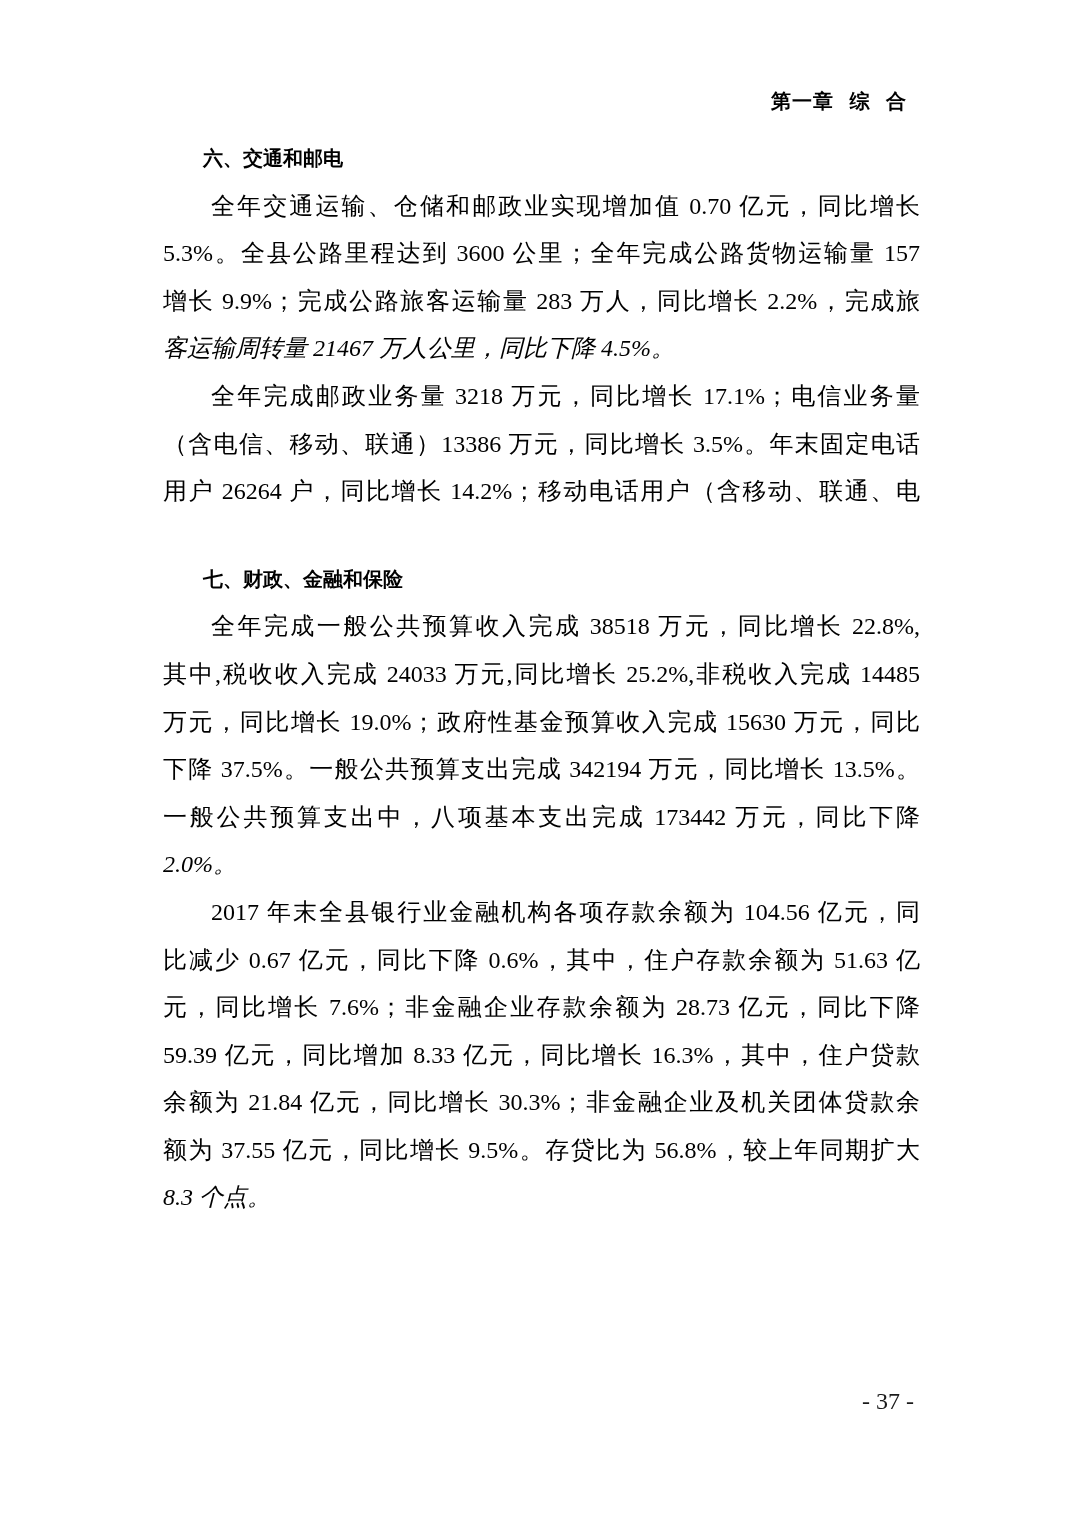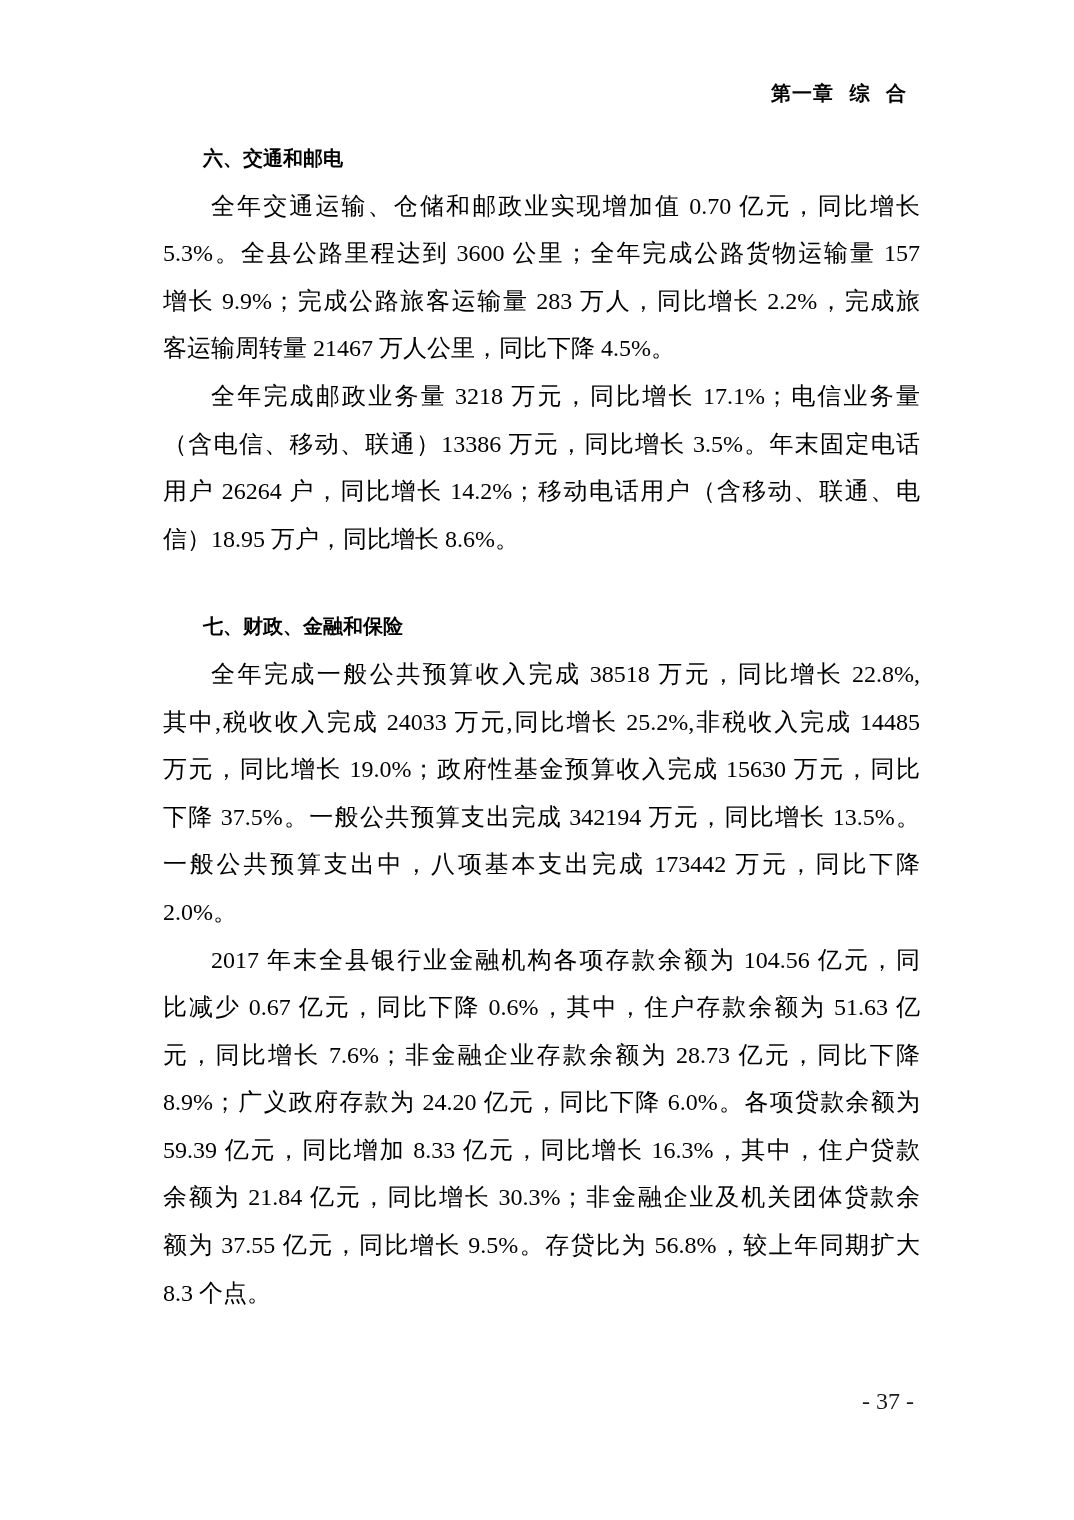--- a/index.html
+++ b/index.html
@@ -11,21 +11,21 @@
     position: relative;
     width: 1074px;
     height: 1520px;
     background: #ffffff;
     color: #000000;
     overflow: hidden;
     font-family: "Liberation Serif", "DejaVu Serif", serif;
   }
   .page-header {
     position: absolute;
-    top: 80px;
+    top: 88px;
     right: 167px;
     font-family: "Liberation Sans", "DejaVu Sans", sans-serif;
     font-weight: 700;
     font-size: 20px;
     letter-spacing: 1px;
     word-spacing: 0.45em;
     color: #000000;
   }
   .document-body {
     position: absolute;
@@ -53,20 +53,21 @@
     text-justify: inter-character;
     white-space: nowrap;
     color: #000000;
   }
   .para-line.para-first {
     text-indent: 2em;
   }
   .para-line.para-last {
     text-align-last: left;
     white-space: normal;
+    font-style: italic;
   }
   .page-footer {
     position: absolute;
     top: 1388px;
     right: 160px;
     font-family: "Liberation Serif", "DejaVu Serif", serif;
     font-size: 24px;
     color: #1a1a1a;
   }
 </style>
@@ -82,38 +83,36 @@
         <div class="paragraph">
           <div class="para-line para-first">全年交通运输、仓储和邮政业实现增加值 0.70 亿元，同比增长</div>
           <div class="para-line">5.3%。全县公路里程达到 3600 公里；全年完成公路货物运输量 157</div>
           <div class="para-line">增长 9.9%；完成公路旅客运输量 283 万人，同比增长 2.2%，完成旅</div>
           <div class="para-line para-last">客运输周转量 21467 万人公里，同比下降 4.5%。</div>
         </div>
         <div class="paragraph">
           <div class="para-line para-first">全年完成邮政业务量 3218 万元，同比增长 17.1%；电信业务量</div>
           <div class="para-line">（含电信、移动、联通）13386 万元，同比增长 3.5%。年末固定电话</div>
           <div class="para-line">用户 26264 户，同比增长 14.2%；移动电话用户（含移动、联通、电</div>
-          <div class="para-line para-last">信）18.95 万户，同比增长 8.6%。</div>
         </div>
       </div>
       <div class="section">
         <div class="section-heading">七、财政、金融和保险</div>
         <div class="paragraph">
           <div class="para-line para-first">全年完成一般公共预算收入完成 38518 万元，同比增长 22.8%,</div>
           <div class="para-line">其中,税收收入完成 24033 万元,同比增长 25.2%,非税收入完成 14485</div>
           <div class="para-line">万元，同比增长 19.0%；政府性基金预算收入完成 15630 万元，同比</div>
           <div class="para-line">下降 37.5%。一般公共预算支出完成 342194 万元，同比增长 13.5%。</div>
           <div class="para-line">一般公共预算支出中，八项基本支出完成 173442 万元，同比下降</div>
           <div class="para-line para-last">2.0%。</div>
         </div>
         <div class="paragraph">
           <div class="para-line para-first">2017 年末全县银行业金融机构各项存款余额为 104.56 亿元，同</div>
           <div class="para-line">比减少 0.67 亿元，同比下降 0.6%，其中，住户存款余额为 51.63 亿</div>
           <div class="para-line">元，同比增长 7.6%；非金融企业存款余额为 28.73 亿元，同比下降</div>
-          <div class="para-line">8.9%；广义政府存款为 24.20 亿元，同比下降 6.0%。各项贷款余额为</div>
           <div class="para-line">59.39 亿元，同比增加 8.33 亿元，同比增长 16.3%，其中，住户贷款</div>
           <div class="para-line">余额为 21.84 亿元，同比增长 30.3%；非金融企业及机关团体贷款余</div>
           <div class="para-line">额为 37.55 亿元，同比增长 9.5%。存贷比为 56.8%，较上年同期扩大</div>
           <div class="para-line para-last">8.3 个点。</div>
         </div>
       </div>
     </div>
 
   <div class="page-footer">- 37 -</div>
 </div>

